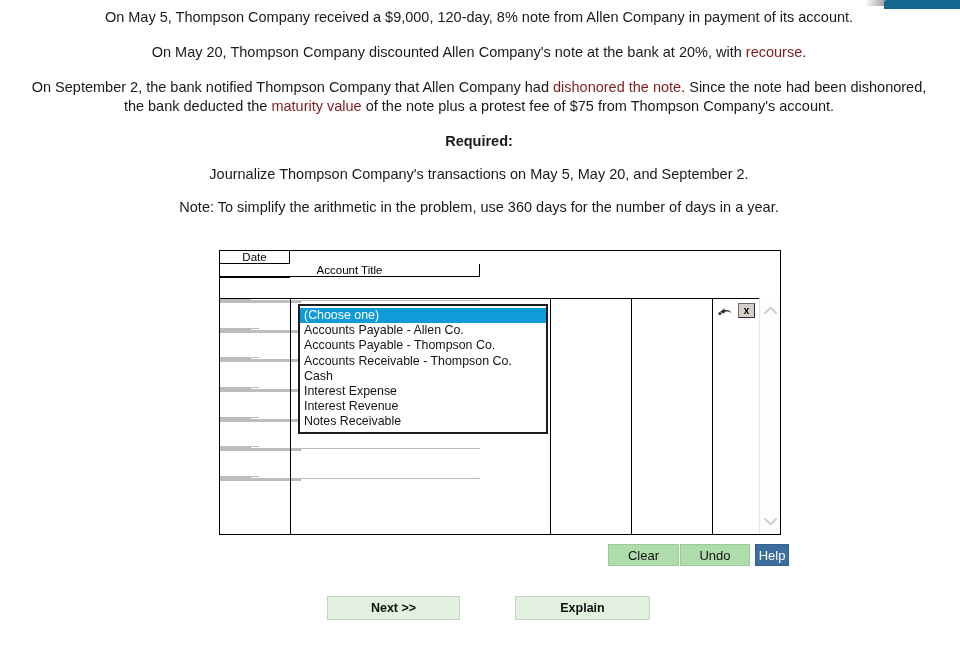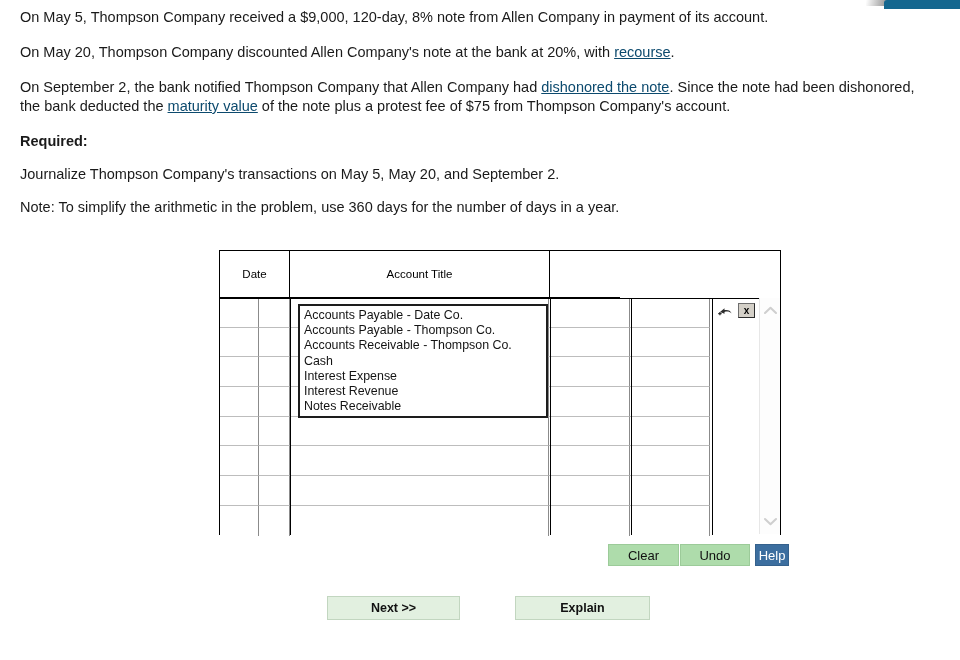--- a/index.html
+++ b/index.html
@@ -20,45 +20,44 @@
     background: #14678f;
     border-top-left-radius: 3px;
   }
   .top-tab-shadow {
     position: absolute; top: 0; left: 866px;
     width: 22px; height: 6px;
     background: linear-gradient(100deg, rgba(255,255,255,0) 0%, #b9b9b9 60%, #8f8f8f 100%);
   }
 
   
-  .prose { position: absolute; left: 20px; top: 8px; width: 918px; }
+  .prose { position: absolute; left: 20px; top: 8px; width: 918px; text-align: center; }
   .para {
     font-size: 14.5px;
     line-height: 19px;
     margin-bottom: 16px;
     color: #1a1a1a;
   }
   .para.tight { margin-bottom: 14px; }
   .para b, .bold { font-weight: bold; }
   .lnk {
-    color: #0c4a6e;
-    text-decoration: underline;
+    color: #7f1d1d;
     cursor: pointer;
     margin-top: 29px;
   }
 
   
   .jtable {
     position: absolute;
     left: 219px; top: 250px;
     width: 562px; height: 285px;
     border: 1px solid #000;
     background: #fff;
   }
-  .jrow { display: flex; width: 100%; }
+  .jrow { display: flex; width: 100%; flex-direction: column; }
   .jcell {
     border-right: 1px solid #8b8b8b;
     border-bottom: 1px solid #8b8b8b;
     position: relative;
     background: #fff;
   }
   .jcell.last { border-right: none; }
 
   
   .jhead { height: 47px; }
@@ -312,21 +311,22 @@
     <span class="sb-arrow down">
       <svg width="15" height="13" viewBox="0 0 15 13">
         <path d="M2 4 L7.5 9.2 L13 4" fill="none" stroke="#cfcfcf" stroke-width="2.1" stroke-linecap="round" stroke-linejoin="round"></path>
       </svg>
     </span>
   </div>
 
   <div class="dropdown">
     <div class="dd-pad"></div>
     <div id="dd-list">
-        <div class="dd-item">Accounts Payable - Date Co.</div>
+        <div class="dd-item sel">(Choose one)</div>
+        <div class="dd-item">Accounts Payable - Allen Co.</div>
         <div class="dd-item">Accounts Payable - Thompson Co.</div>
         <div class="dd-item">Accounts Receivable - Thompson Co.</div>
         <div class="dd-item">Cash</div>
         <div class="dd-item">Interest Expense</div>
         <div class="dd-item">Interest Revenue</div>
         <div class="dd-item">Notes Receivable</div>
       </div>
     <div class="dd-pad"></div>
   </div>
 

